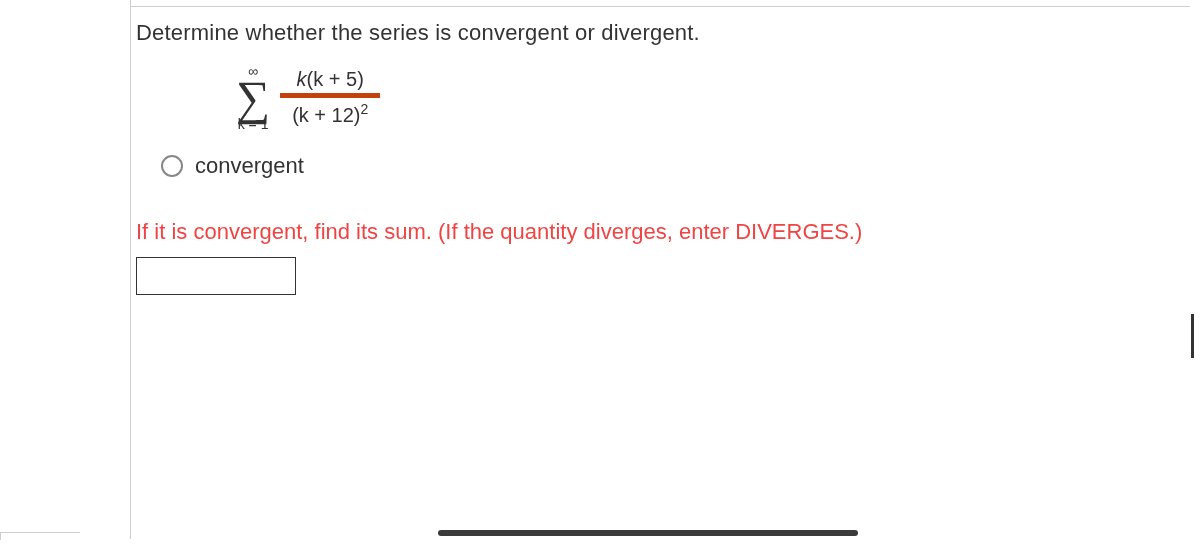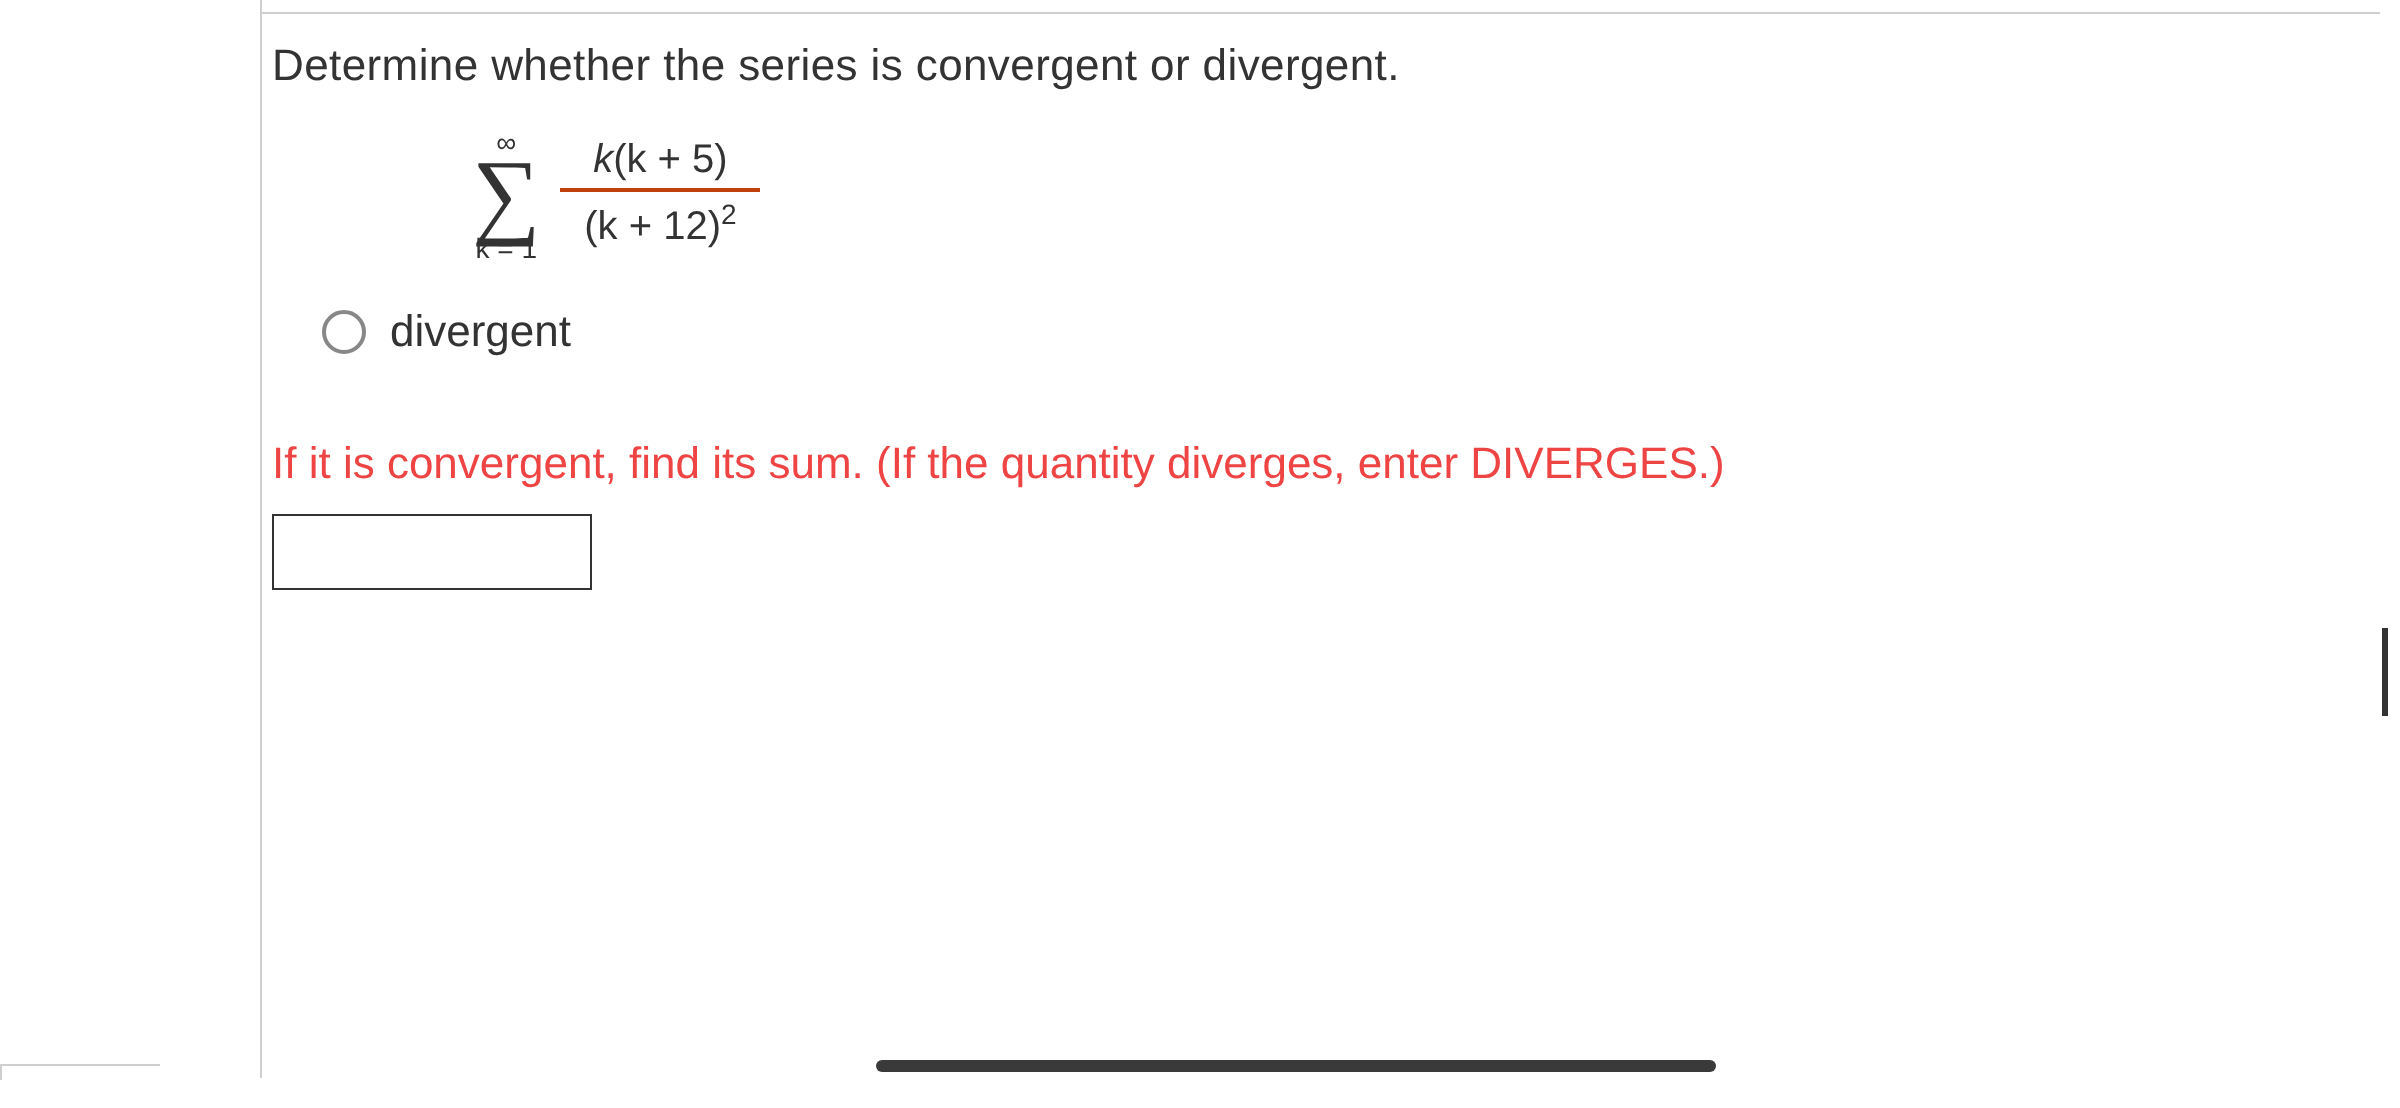--- a/index.html
+++ b/index.html
@@ -71,21 +71,21 @@
     }
     .frac {
       display: flex;
       flex-direction: column;
       align-items: center;
       font-family: Verdana, Geneva, sans-serif;
       font-size: 20px;
       color: #333333;
     }
     .frac .num {
-      border-bottom: 2px solid #c2410c;
+      border-bottom: 5px solid #c2410c;
       padding: 0 6px 2px 6px;
       min-width: 100px;
       text-align: center;
     }
     .frac .den {
       padding: 3px 6px 0 6px;
       text-align: center;
     }
     .frac .var { font-style: italic; }
     .frac .sup { font-size: 0.7em; vertical-align: super; }
@@ -180,21 +180,21 @@
         </div>
         <div class="den frac-row">
           <span>(k + 12)</span><span class="sup">2</span>
         </div>
       </div>
     </div>
 
     <div class="options">
       <div class="option">
         <div class="radio"></div>
-        <span>divergent</span>
+        <span>convergent</span>
       </div>
     </div>
 
     <div class="part2">If it is convergent, find its sum. (If the quantity diverges, enter DIVERGES.)</div>
 
     <input class="answer-box" value="" style="">
 
   </div>
 
   <div class="cursor-mark"></div>

